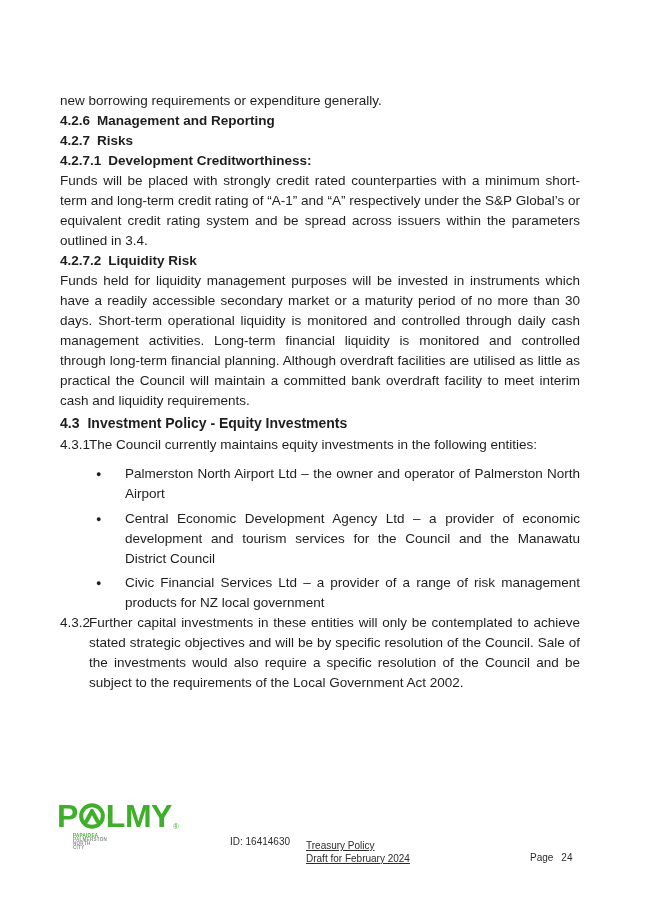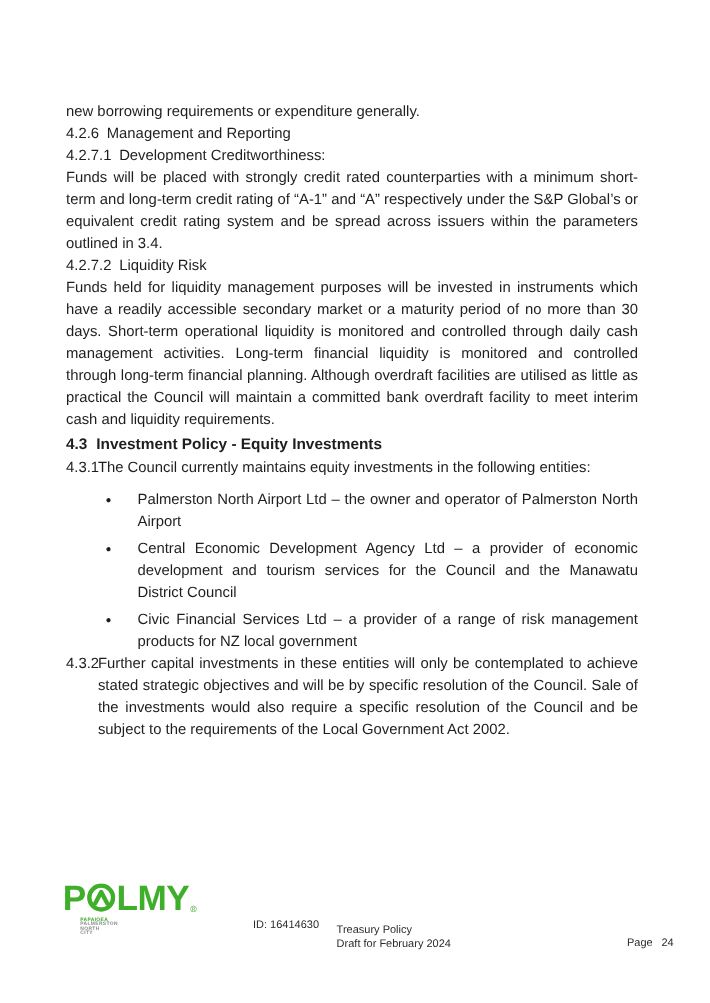--- a/index.html
+++ b/index.html
@@ -13,21 +13,21 @@
   }
   .content {
     padding:91px 59px 0 60px;
     font-size:13.5px;
     line-height:20px;
   }
   .content p { margin:0; }
   .just { text-align:justify; }
   .just-all { text-align:justify; text-align-last:justify; }
 
-  .hsec { font-weight:normal; }
+  .hsec { font-weight:bold; }
   .hsec .num { margin-right:7px; }
 
   .h-major { font-weight:bold; font-size:14px; line-height:24px; }
   .h-major .num { margin-right:8px; }
 
   .ind1 { margin-left:30px; }   
   .ind2 { margin-left:39px; }   
   .ind3 { margin-left:46px; }   
 
   .numpara { padding-left:29px; }
@@ -47,36 +47,37 @@
   .wordmark .lt { line-height:28px; }
   .wordmark svg { margin:0 1px; display:block; }
   .wordmark .reg { font-size:8px; font-weight:normal; align-self:flex-end;
                    transform:translateY(1px); margin-left:1px; }
   .tagline { margin:4px 0 0 16px; font-size:4.5px; line-height:4px;
              font-weight:bold; letter-spacing:0.3px; }
 
   
   .footer { position:absolute; left:0; top:0; width:645px; height:912px; pointer-events:none; }
   .f-id    { position:absolute; left:230px; top:836px; font-size:10px; line-height:12px; color:#2b2b2b; }
-  .f-title { position:absolute; left:306px; top:840px; font-size:10px; line-height:12.5px; color:#2b2b2b; }
-  .f-page  { position:absolute; left:530px; top:852px; font-size:10px; line-height:12px; color:#2b2b2b;margin-left:40px; }
+  .f-title { position:absolute; left:306px; top:840px; font-size:10px; line-height:12.5px; color:#2b2b2b;text-decoration:underline; }
+  .f-page  { position:absolute; left:530px; top:852px; font-size:10px; line-height:12px; color:#2b2b2b; }
   .f-page .pnumber { margin-left:8px; }
 </style>
 </head>
 <body>
 
 <div class="page">
 
   <div class="content">
 
     <p class="ind1">new borrowing requirements or expenditure generally.</p>
 
     <p class="hsec mt12"><span class="num">4.2.6</span><span>Management and Reporting</span></p>
 
 
+    <p class="hsec mt10"><span class="num">4.2.7</span><span>Risks</span></p>
 
     <p class="hsec mt8"><span class="num">4.2.7.1</span><span>Development Creditworthiness:</span></p>
 
     <p class="ind2 just mt8">Funds will be placed with strongly credit rated counterparties with a minimum short-term and long-term credit rating of “A-1” and “A” respectively under the S&amp;P Global’s or equivalent credit rating system and be spread across issuers within the parameters outlined in 3.4.</p>
 
     <p class="hsec mt9"><span class="num">4.2.7.2</span><span>Liquidity Risk</span></p>
 
     <p class="ind3 just mt6">Funds held for liquidity management purposes will be invested in instruments which have a readily accessible secondary market or a maturity period of no more than 30 days.  Short-term operational liquidity is monitored and controlled through daily cash management activities.  Long-term financial liquidity is monitored and controlled through long-term financial planning.  Although overdraft facilities are utilised as little as practical the Council will maintain a committed bank overdraft facility to meet interim cash and liquidity requirements.</p>
 
     <p class="h-major mt4"><span class="num">4.3</span><span>Investment Policy - Equity Investments</span></p>

